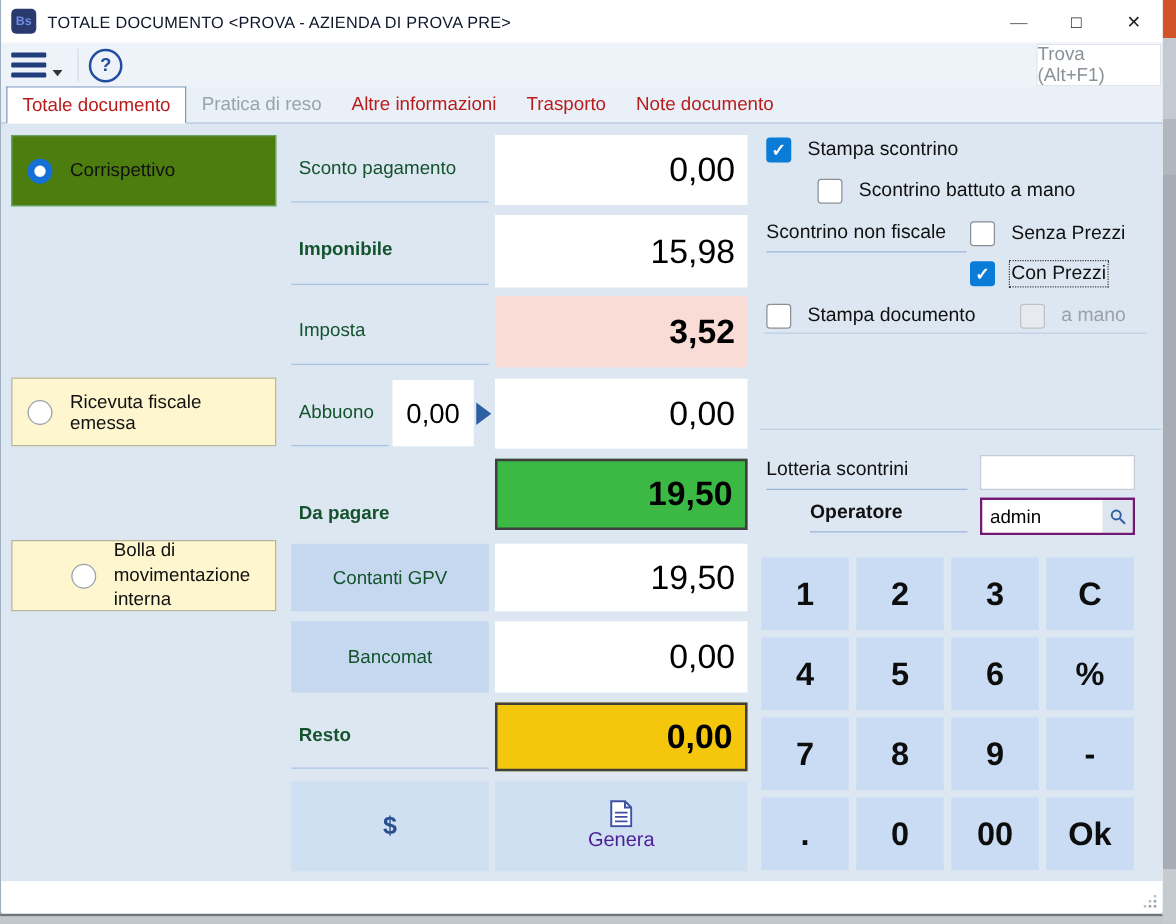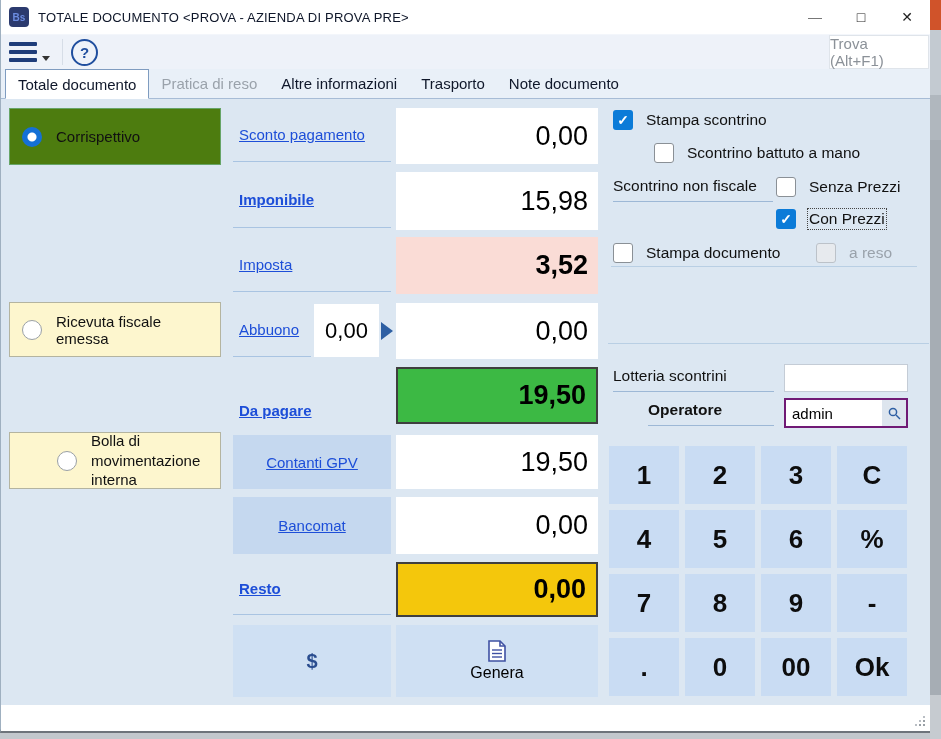--- a/index.html
+++ b/index.html
@@ -26,52 +26,52 @@
   .burger i{height:4px;background:#1f3d7a;border-radius:1px;}
   .caret{width:0;height:0;border-left:4px solid transparent;border-right:4px solid transparent;border-top:5px solid #333;margin:12px 4px 0 5px;}
   .tooldiv{width:1px;height:26px;background:#d6dde7;margin:0 8px;}
   .help{width:23px;height:23px;border:2px solid #1f4e9e;border-radius:50%;color:#1f4e9e;font-weight:bold;
     font-size:15px;display:flex;align-items:center;justify-content:center;}
   .trova{position:absolute;right:1px;top:0;height:34px;width:100px;background:#fff;border:1px solid #dfe4ea;
     box-sizing:border-box;display:flex;align-items:center;justify-content:flex-end;padding-right:6px;color:#8b9198;font-size:15px;}
 
   
   .tabbar{height:29px;background:#e9f0f8;display:flex;align-items:stretch;border-bottom:1px solid #a7bcd6;padding-left:4px;}
-  .tab{display:flex;align-items:center;padding:0 12px;font-size:15px;color:#0f172a;box-sizing:border-box;}
+  .tab{display:flex;align-items:center;padding:0 12px;font-size:15px;color:#b91c1c;box-sizing:border-box;}
   .tab.active{background:#fff;border:1px solid #7f9cc0;border-bottom:1px solid #fff;margin-bottom:-1px;}
   .tab.disabled{color:#9aa2ab;}
 
   
   .content{position:relative;height:606px;background:#dce7f2;}
 
   
   .optbox{position:absolute;left:8px;width:212px;display:flex;align-items:center;gap:14px;padding:0 12px;
     box-sizing:border-box;font-size:15px;color:#111;border:1px solid #8f9f8f;}
   .optbox.greenbg{background:#4d7c0f;border-color:#67a567;}
   .optbox.yellowbg{background:#fdf6ce;border-color:#b4b4a0;}
   .radio{width:20px;height:20px;border-radius:50%;box-sizing:border-box;background:#fff;border:1px solid #9aa0a6;flex:0 0 20px;}
   .radio.sel{border:none;background:radial-gradient(circle,#fff 0 4px,#1470d6 5px 10px);}
 
   
   .lblcell{position:absolute;left:232px;width:158px;display:flex;align-items:center;box-sizing:border-box;
-    padding-left:6px;font-size:15px;color:#1d4ed8;border-bottom:1px solid #a9c4e2;text-decoration:underline;}
+    padding-left:6px;font-size:15px;color:#14532d;border-bottom:1px solid #a9c4e2;}
   .lblcell.bold{font-weight:bold;}
   .lblcell.btnlike{background:#c5d8ef;justify-content:center;padding-left:0;border-bottom:none;}
   .valfield{position:absolute;left:395px;width:202px;background:#fff;display:flex;align-items:center;
     justify-content:flex-end;padding-right:10px;box-sizing:border-box;font-size:27px;color:#000;}
   .valfield.pink{background:#fadcd6;font-weight:bold;padding-left:32px;}
   .valfield.green{background:#3cb944;font-weight:bold;border:2px solid #3f3f3f;}
   .valfield.gold{background:#f4c70c;font-weight:bold;border:2px solid #3f3f3f;}
   .smallfield{position:absolute;left:313px;width:65px;background:#fff;display:flex;align-items:center;
     justify-content:center;font-size:22px;color:#000;}
   .arrow-right{position:absolute;left:380px;width:0;height:0;border-top:9px solid transparent;
     border-bottom:9px solid transparent;border-left:12px solid #2e5fa3;}
   .bigbtn{position:absolute;background:#cfe0f3;display:flex;flex-direction:column;align-items:center;justify-content:center;gap:2px;}
   .dollar{font-size:20px;font-weight:bold;color:#2a4d8f;}
-  .genera-label{font-size:16px;color:#000000;}
+  .genera-label{font-size:16px;color:#4c1d95;}
 
   
   .cbrow{position:absolute;display:flex;align-items:center;gap:13px;font-size:15.5px;color:#111;}
   .cb{width:20px;height:20px;border-radius:3px;box-sizing:border-box;display:flex;align-items:center;justify-content:center;flex:0 0 20px;}
   .cb.on{background:#0b7bd8;}
   .cb.on::after{content:"✓";color:#fff;font-size:14px;font-weight:bold;}
   .cb.off{background:#fff;border:1px solid #8a9096;}
   .cb.dis{background:#e7eaee;border:1px solid #bcc2c9;}
   .dislabel{color:#9aa2ab;}
   .dotted{outline:1px dotted #444;outline-offset:1px;}
@@ -204,21 +204,21 @@
         <span class="cb on"></span>
         <span class="dotted">Con Prezzi</span>
       </div>
 
       <div class="cbrow" style="left:612px;top:144px;">
         <span class="cb off"></span>
         <span>Stampa documento</span>
       </div>
       <div class="cbrow" style="left:815px;top:144px;">
         <span class="cb dis"></span>
-        <span class="dislabel">a reso</span>
+        <span class="dislabel">a mano</span>
       </div>
 
       <div class="rsep" style="left:610px;top:167px;width:306px;"></div>
       <div class="rsep" style="left:607px;top:244px;width:321px;"></div>
 
       <div class="fieldlabel" style="left:612px;top:268px;width:161px;">Lotteria scontrini</div>
       <input class="txtinput" style="left: 783px; top: 265px; width: 124px; height: 28px;" value="">
 
       <div class="fieldlabel" style="left:647px;top:302px;width:126px;font-weight:bold;text-align:left;">Operatore</div>
       <div class="opwrap" style="left:783px;top:299px;width:124px;height:30px;">

